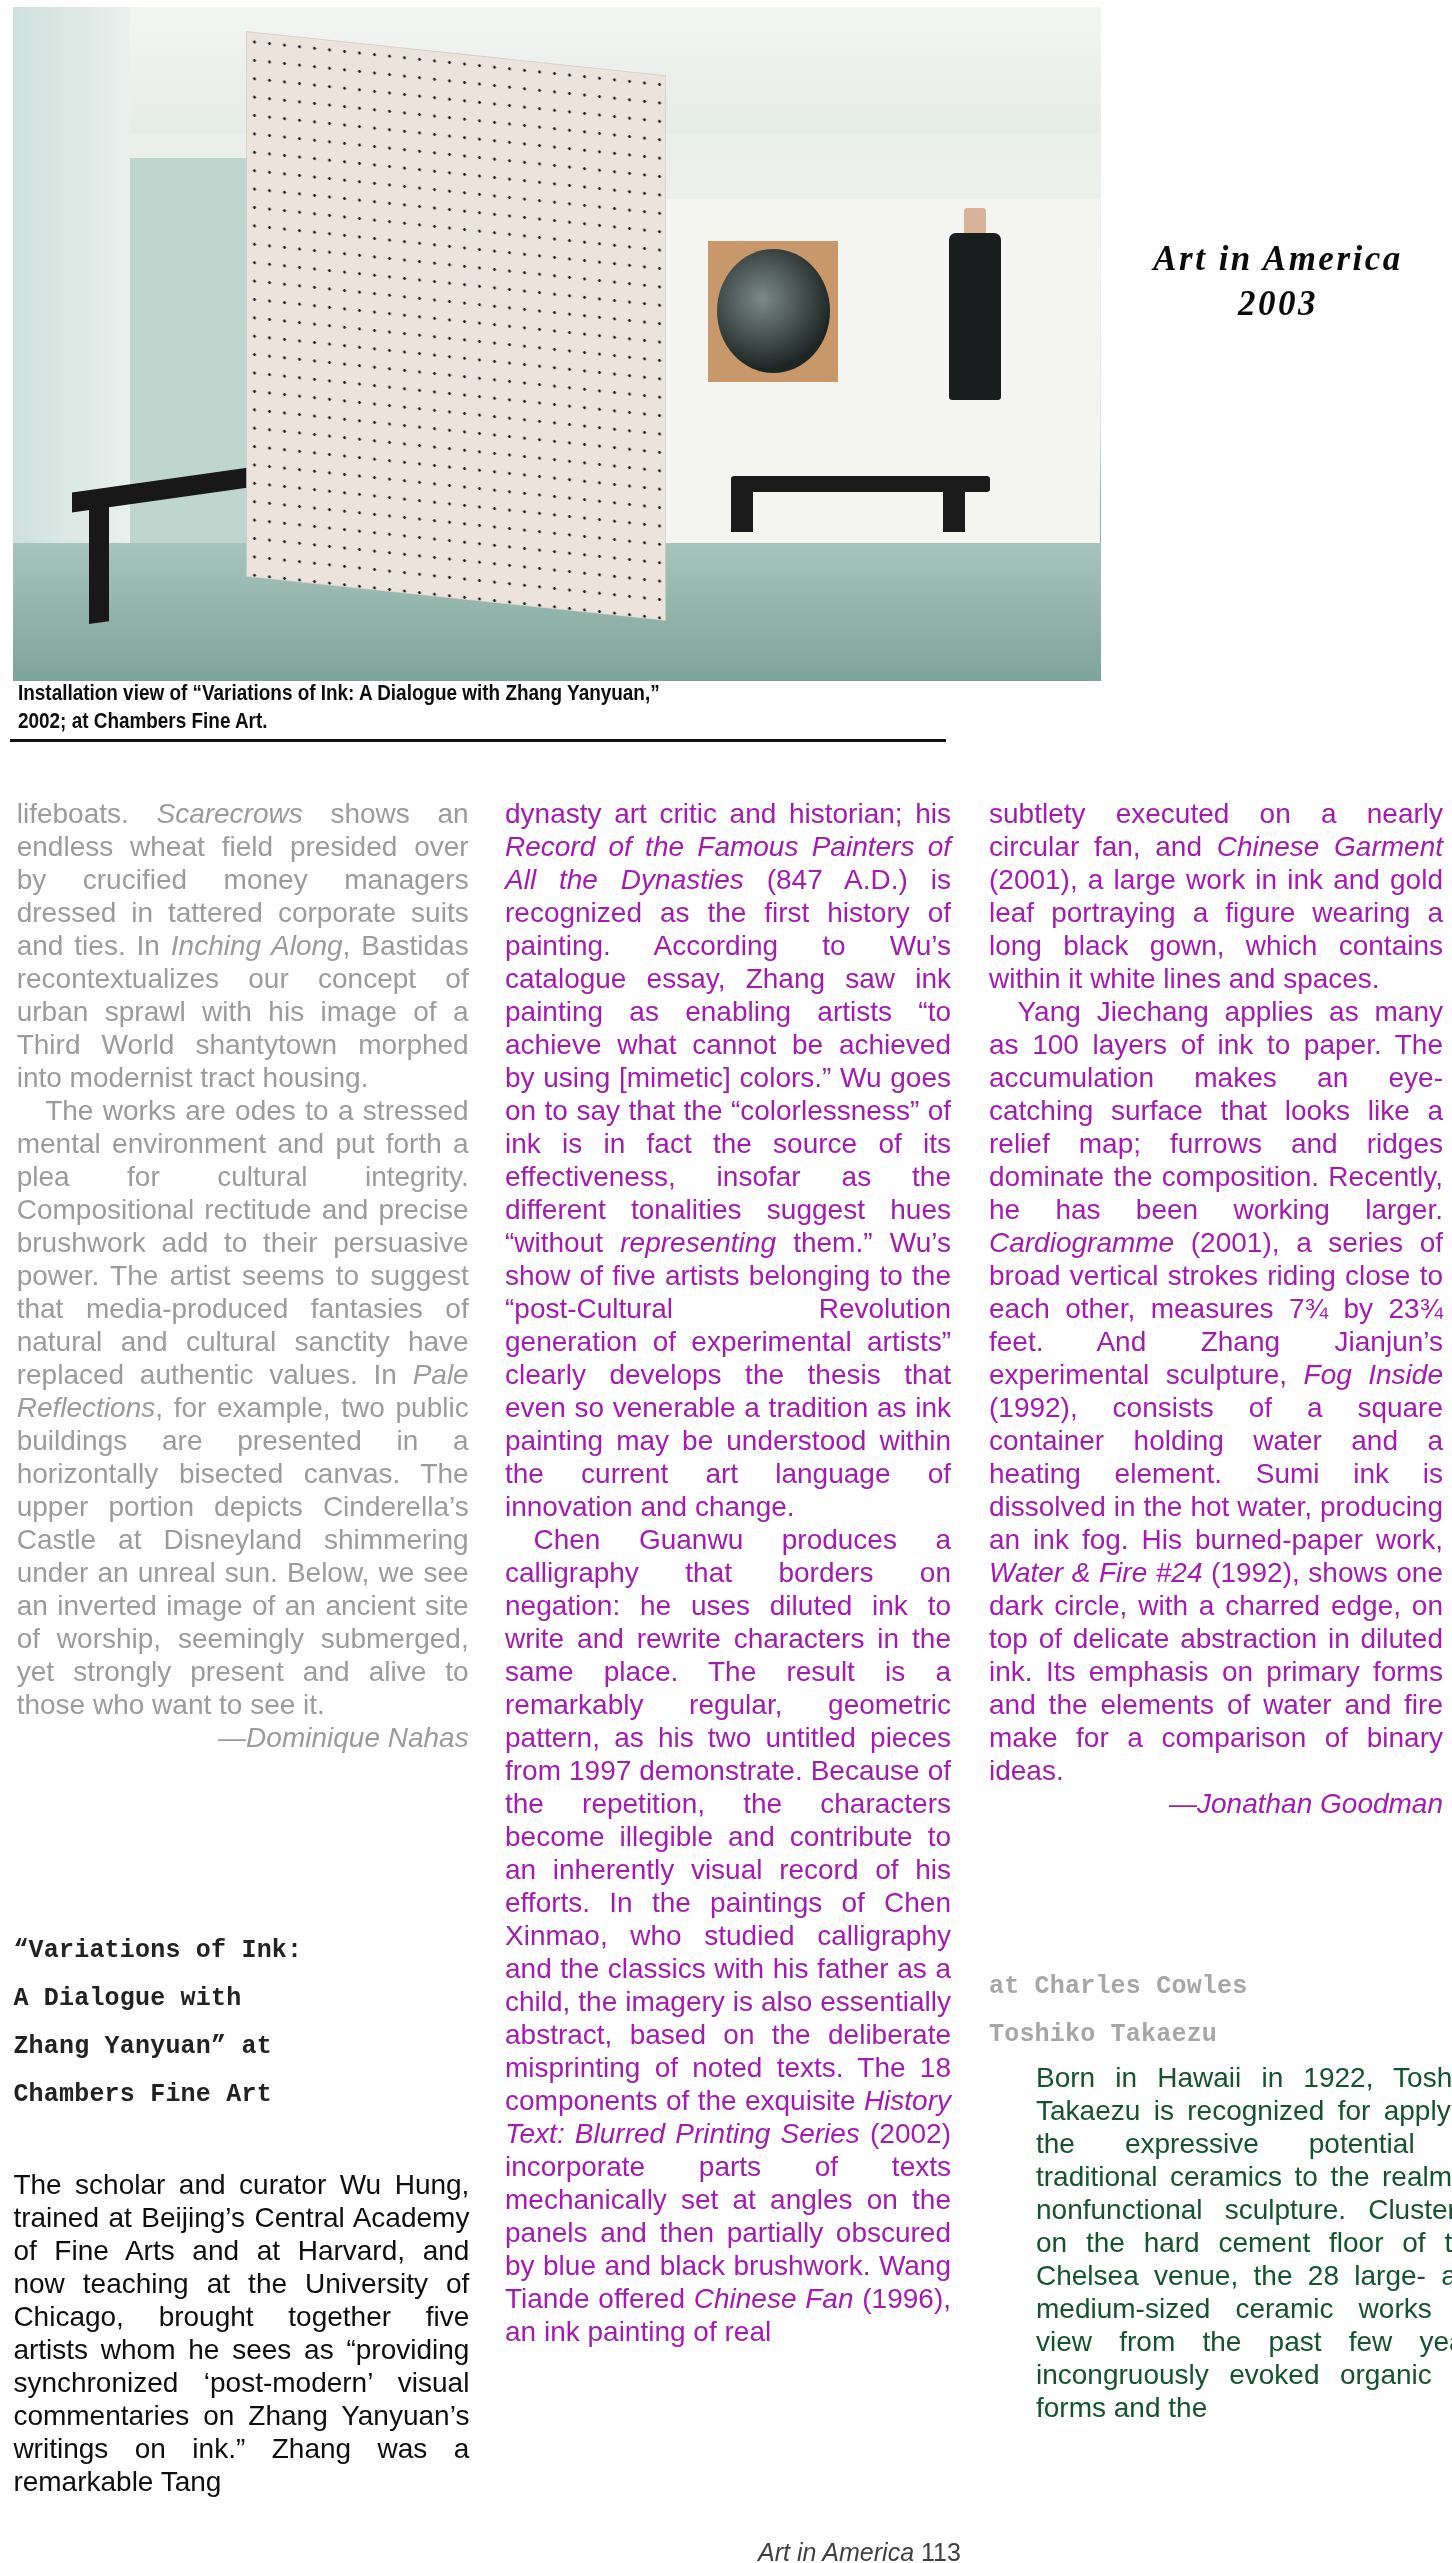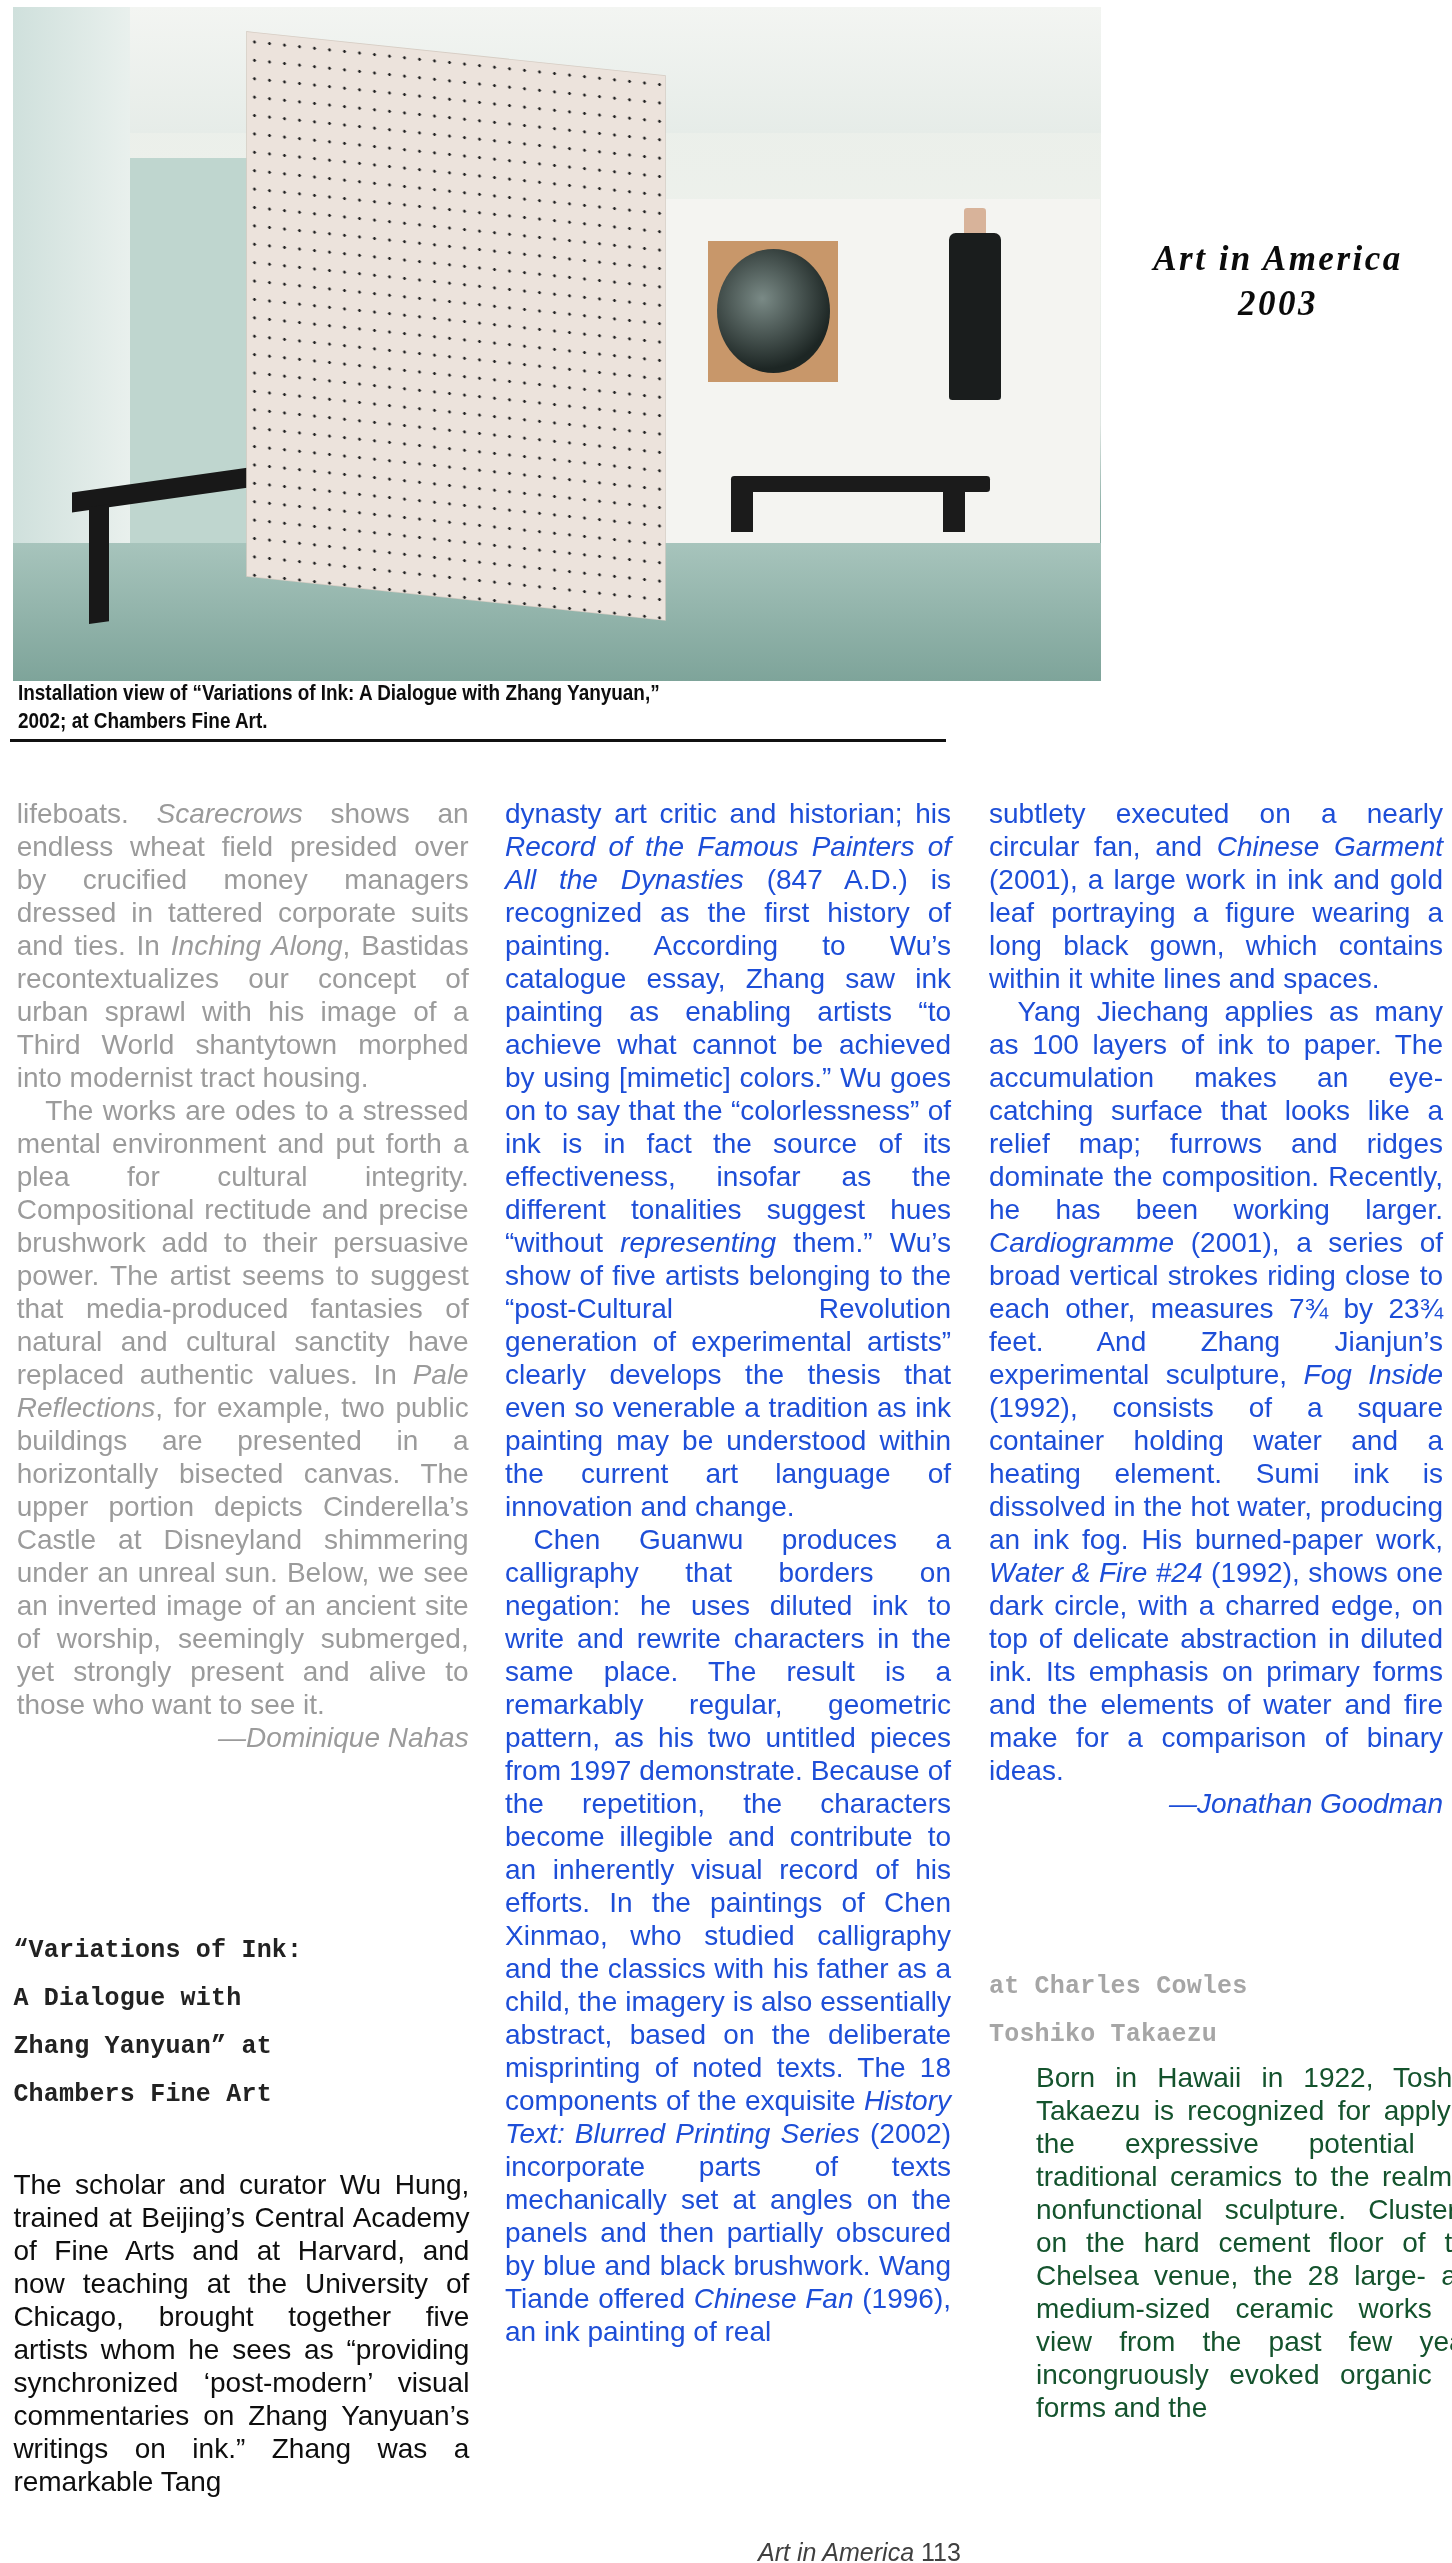--- a/index.html
+++ b/index.html
@@ -47,21 +47,21 @@
   .caption-rule { position:absolute; left:10px; top:739px; width:936px; height:2.5px; background:#111; }
 
   
   .col { position:absolute; top:797px; font-size:28px; line-height:33px; text-align:justify; }
   .col1 { left:16.7px; width:452px; }
   .col2 { left:505px; width:446px; }
   .col3 { left:989px; width:454px; }
   .col p { margin:0; text-indent:0; }
   .col p.indent { text-indent: 28.5px; }
   .gray { color:#9b9b9b; }
-  .dark { color:#1d4ed8; }
+  .dark { color:#a21caf; }
   .sig { text-align:right; font-style:italic; }
   .col i { font-style: italic; margin-top: 8px; }
 
   .heading { font-weight:bold; font-size:25px; line-height:48px; margin:0; text-align:left; letter-spacing:0.2px;font-family:Liberation Mono, monospace; }
   .heading.dark { color:#222; }
   .heading.gray { color:#a6a6a6; }
 
   .h-variations { position:absolute; left:13.4px; top:1927px; width:469px; }
   .body-variations { position:absolute; left:13.4px; top:2120px; width:456px; font-size:28px; line-height:33px; text-align:justify; color:#0e0e0e;margin-top:48px; }
 

